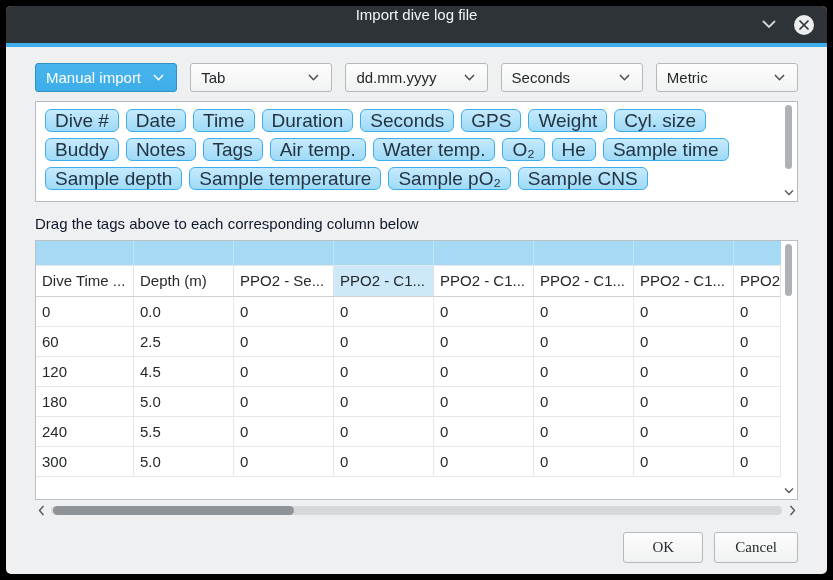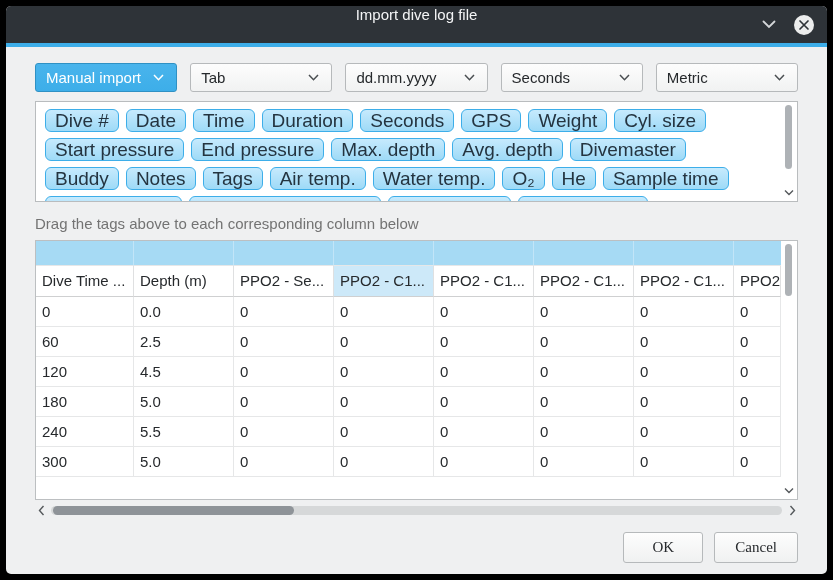--- a/index.html
+++ b/index.html
@@ -78,21 +78,21 @@
     white-space: nowrap; cursor: grab; flex: none;
   }
   .vscroll {
     position: absolute; right: 2px; top: 3px; bottom: 3px; width: 13px;
     display: flex; flex-direction: column; align-items: center;
   }
   .vthumb { width: 7px; border-radius: 4px; background: #aeb2b6; flex: none; }
   .varrow { margin-top: auto; display: flex; align-items: center; justify-content: center; height: 12px; cursor: pointer; }
 
   
-  .instruction { margin-top: 13px; font-size: 15px; color: #737373; }
+  .instruction { margin-top: 13px; font-size: 15px; color: #0f172a; }
 
   
   .tablebox {
     margin-top: 8px;
     border: 1px solid #bcbfc1;
     background: #fff;
     position: relative;
     height: 260px;
     overflow: hidden;
   }
@@ -230,27 +230,20 @@
         <span class="tag">Dive #</span>
         <span class="tag">Date</span>
         <span class="tag">Time</span>
         <span class="tag">Duration</span>
         <span class="tag">Seconds</span>
         <span class="tag">GPS</span>
         <span class="tag">Weight</span>
         <span class="tag">Cyl. size</span>
       </div>
       <div class="tag-row">
-        <span class="tag">Start pressure</span>
-        <span class="tag">End pressure</span>
-        <span class="tag">Max. depth</span>
-        <span class="tag">Avg. depth</span>
-        <span class="tag">Divemaster</span>
-      </div>
-      <div class="tag-row">
         <span class="tag">Buddy</span>
         <span class="tag">Notes</span>
         <span class="tag">Tags</span>
         <span class="tag">Air temp.</span>
         <span class="tag">Water temp.</span>
         <span class="tag">O₂</span>
         <span class="tag">He</span>
         <span class="tag">Sample time</span>
       </div>
       <div class="tag-row">

